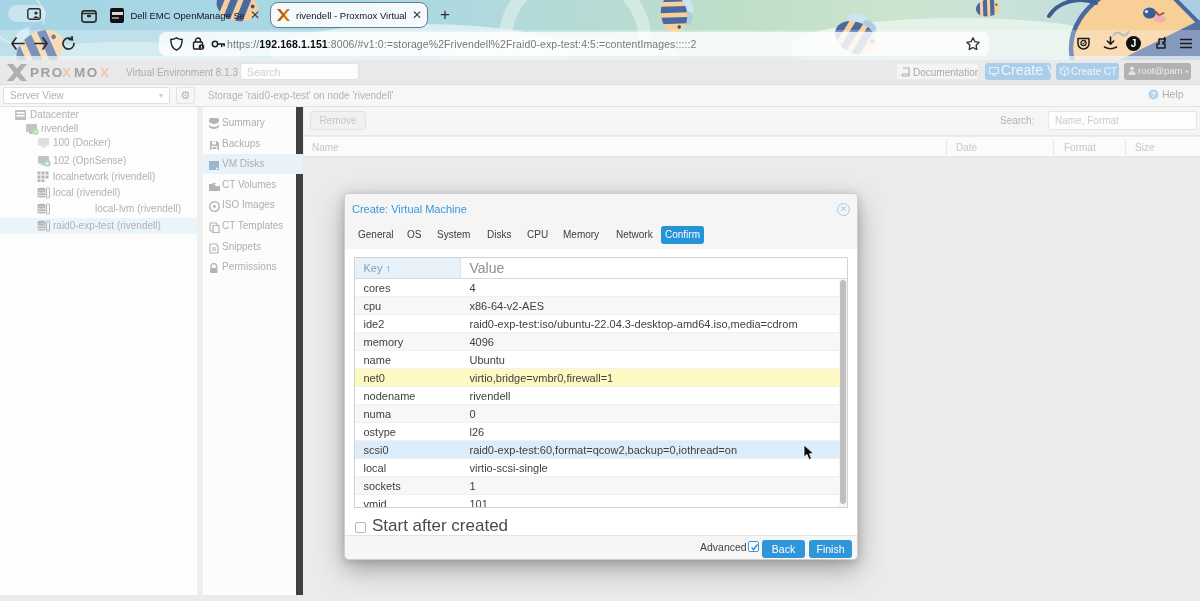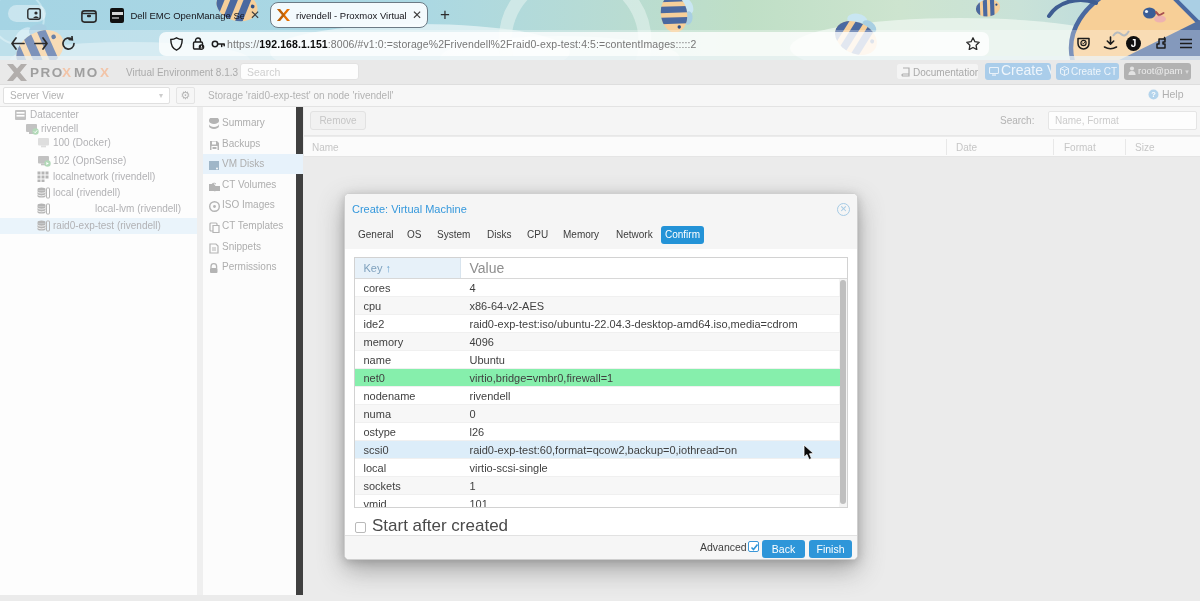--- a/index.html
+++ b/index.html
@@ -431,21 +431,21 @@
           <span class="v">raid0-exp-test:iso/ubuntu-22.04.3-desktop-amd64.iso,media=cdrom</span>
         </div>
         <div class="drow" style="top:75px;background:#f7f7f7;">
           <span class="k">memory</span>
           <span class="v">4096</span>
         </div>
         <div class="drow" style="top:93px;">
           <span class="k">name</span>
           <span class="v">Ubuntu</span>
         </div>
-        <div class="drow" style="top:111px;background:#86efac;">
+        <div class="drow" style="top:111px;background:#fef9c3;">
           <span class="k">net0</span>
           <span class="v">virtio,bridge=vmbr0,firewall=1</span>
         </div>
         <div class="drow" style="top:129px;">
           <span class="k">nodename</span>
           <span class="v">rivendell</span>
         </div>
         <div class="drow" style="top:147px;background:#f7f7f7;">
           <span class="k">numa</span>
           <span class="v">0</span>

